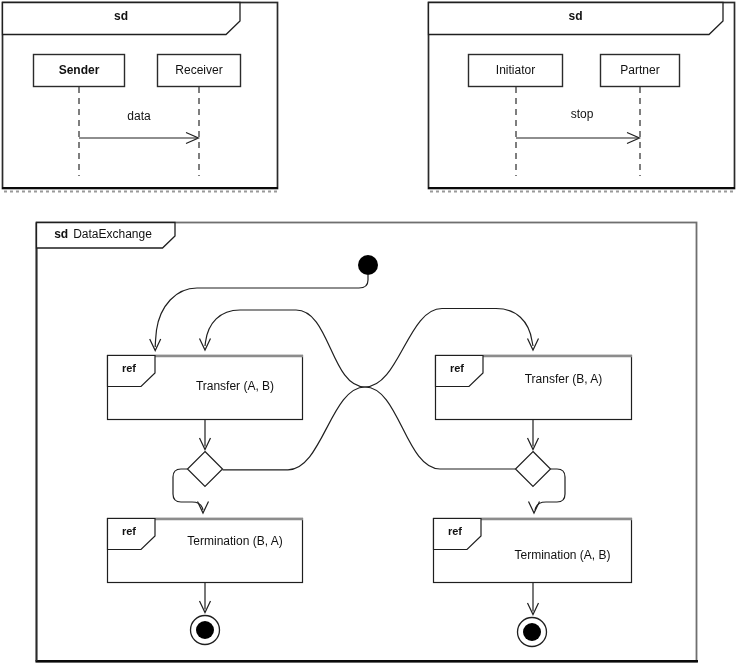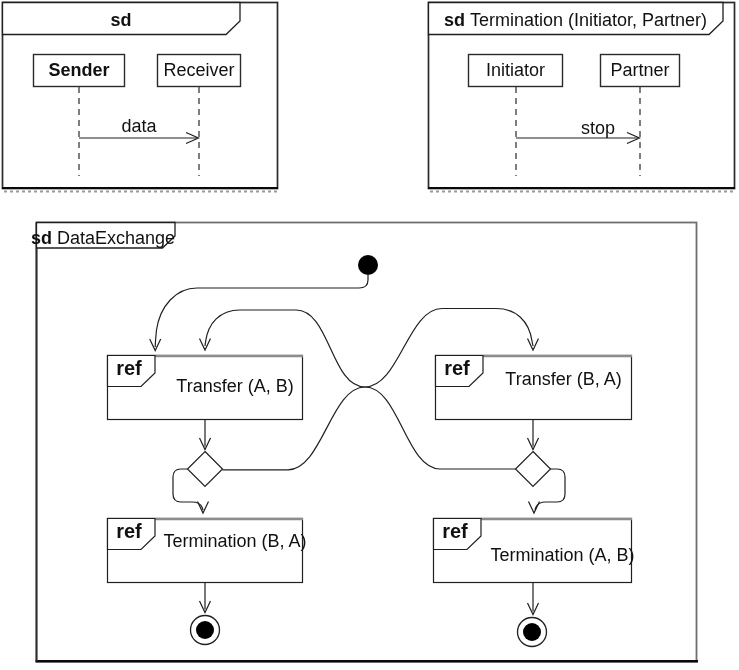--- a/index.html
+++ b/index.html
@@ -1,23 +1,23 @@
 <!DOCTYPE html>
 <html><head>
 <meta charset="utf-8">
 <style>
   html,body{margin:0;padding:0;background:#ffffff;}
   #canvas{position:relative;width:739px;height:670px;background:#ffffff;overflow:hidden;
           font-family:"Liberation Sans", sans-serif;color:#111;}
   #wires{position:absolute;left:0;top:0;}
-  .t{position:absolute;font-size:18px;line-height:1.25;color:#111;white-space:nowrap;}
+  .t{position:absolute;font-size:12px;line-height:1.25;color:#111;white-space:nowrap;}
   .ctr{display:flex;align-items:center;justify-content:center;}
   .ftitle{display:flex;justify-content:center;gap:5px;}
   .kw{font-weight:bold;}
-  .refkw{font-weight:bold;font-size:20px;}
+  .refkw{font-weight:bold;font-size:11px;}
   .reflabel{padding-left:30px;}
 </style>
 </head>
 <body>
 
 <div id="canvas">
 
 <svg id="wires" width="739" height="670" viewBox="0 0 739 670">
 
   <g>
@@ -106,35 +106,34 @@
     </g>
   </g>
 </svg>
 
 <div class="t ftitle" style="left:4px;top:9px;width:234px;">
   <span class="kw">sd</span>
 </div>
 
 <div class="t ftitle" style="left:430px;top:9px;width:291px;">
   <span class="kw">sd</span>
-  <span>Termination (Initiator, Partner)</span>
 </div>
 
 <div class="t ftitle" style="left:38px;top:227px;width:130px;">
   <span class="kw">sd</span>
   <span>DataExchange</span>
 </div>
 
 <div class="t ctr" style="left:33px;top:54px;width:92px;height:33px;font-weight:bold;">Sender</div>
 <div class="t ctr" style="left:157px;top:54px;width:84px;height:33px;">Receiver</div>
-<div class="t ctr" style="left:79px;top:116px;width:120px;height:20px;">data</div>
+<div class="t ctr" style="left:79px;top:106px;width:120px;height:20px;">data</div>
 
 <div class="t ctr" style="left:468px;top:54px;width:95px;height:33px;">Initiator</div>
 <div class="t ctr" style="left:600px;top:54px;width:80px;height:33px;">Partner</div>
-<div class="t ctr" style="left:536px;top:104px;width:124px;height:20px;margin-top:14px;">stop</div>
+<div class="t ctr" style="left:520px;top:104px;width:124px;height:20px;">stop</div>
 
 <div class="t ctr refkw" style="left:107px;top:356px;width:44px;height:25px;">ref</div>
 <div class="t ctr reflabel" style="left:107px;top:355px;width:196px;height:62px;">Transfer (A, B)</div>
 
 <div class="t ctr refkw" style="left:435px;top:356px;width:44px;height:25px;">ref</div>
 <div class="t ctr reflabel" style="left:435px;top:355px;width:197px;height:49px;">Transfer (B, A)</div>
 
 <div class="t ctr refkw" style="left:107px;top:519px;width:44px;height:25px;">ref</div>
 <div class="t ctr reflabel" style="left:107px;top:518px;width:196px;height:46px;">Termination (B, A)</div>
 

